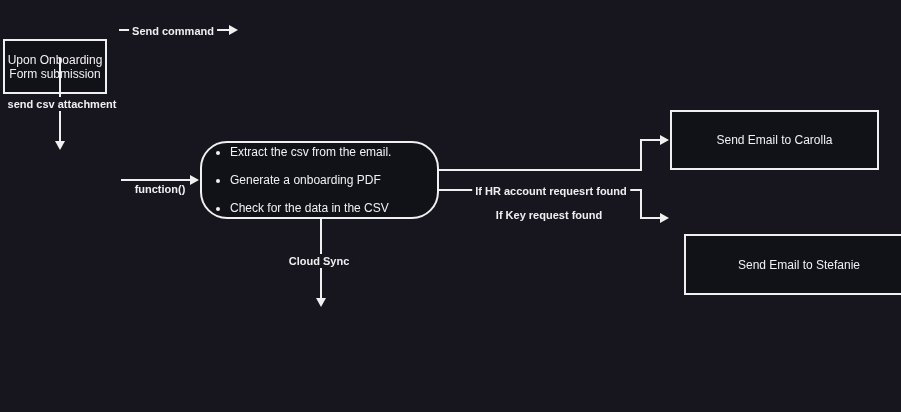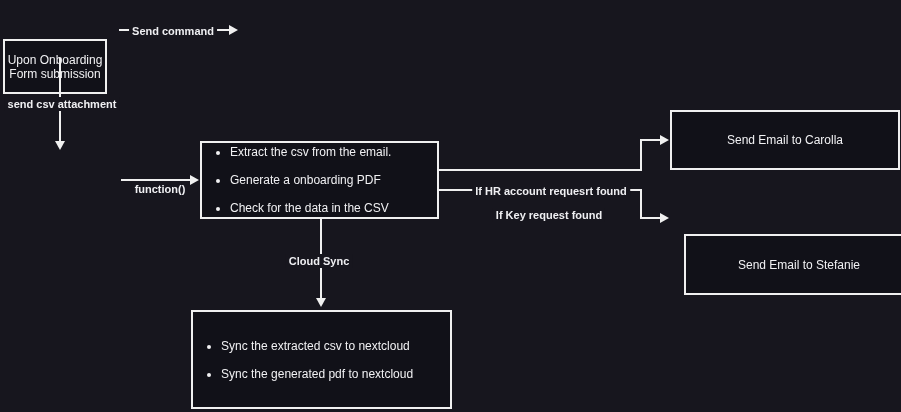--- a/index.html
+++ b/index.html
@@ -22,20 +22,21 @@
     text-align:center;
     font-size:12px;
     line-height:14px;
     white-space:pre-line;
     color:#f1f1f3;
   }
   .node.list{
     justify-content:flex-start;
     text-align:left;
     padding-left:10px;
+    border-radius:27px;
   }
   .node.list ul{
     list-style:disc;
     margin:0;
     padding-left:18px;
   }
   .node.list li{
     font-size:12px;
     line-height:14px;
     margin:0;
@@ -68,21 +69,21 @@
     padding:1px 3px;
     white-space:nowrap;
     color:#efeff2;
   }
 
   
   #node-upon      {left:3px;   top:15px;   width:104px; height:55px;margin-top:24px;}
   #node-helpdesk  {left:240px; top:2px;   width:190px; height:58px;}
   #node-onboarding{left:1px;   top:151px; width:120px; height:58px;}
   #node-extract   {left:200px; top:141px; width:239px; height:78px;}
-  #node-carolla   {left:670px; top:110px; width:230px; height:60px;}
+  #node-carolla   {left:670px; top:110px; width:209px; height:60px;}
   #node-stefanie  {left:684px; top:189px; width:230px; height:61px;margin-top:45px;}
   #node-sync      {left:191px; top:310px; width:261px; height:99px;}
 
   
   #l1 {left:119px; top:29px;  width:111px; height:2px;}
   #a1 {left:229px; top:25px;}
   #l2 {left:59px;  top:58px;  width:2px;   height:85px;}
   #a2 {left:55px;  top:141px;}
   #l3 {left:121px; top:179px; width:70px;  height:2px;}
   #a3 {left:190px; top:175px;}
@@ -119,26 +120,20 @@
       <li>Extract the csv from the email.</li>
       <li>Generate a onboarding PDF</li>
       <li>Check for the data in the CSV</li>
     </ul>
   </div>
 
   <div class="node" id="node-carolla">Send Email to Carolla</div>
 
   <div class="node" id="node-stefanie">Send Email to Stefanie</div>
 
-  <div class="node list" id="node-sync">
-    <ul>
-      <li>Sync the extracted csv to nextcloud</li>
-      <li>Sync the generated pdf to nextcloud</li>
-    </ul>
-  </div>
 
   <div class="edge-line" id="l1"></div>
   <div class="arrow-right" id="a1"></div>
 
   <div class="edge-line" id="l2"></div>
   <div class="arrow-down" id="a2"></div>
 
   <div class="edge-line" id="l3"></div>
   <div class="arrow-right" id="a3"></div>
 

